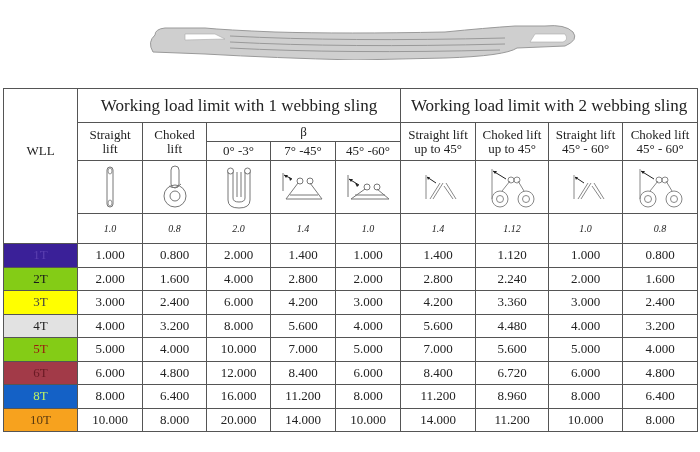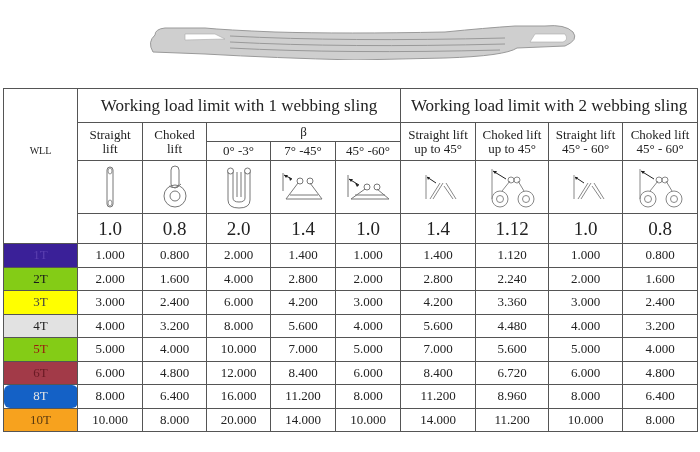--- a/index.html
+++ b/index.html
@@ -6,21 +6,21 @@
   body { width:700px; height:452px; position:relative; overflow:hidden;
          font-family:"Liberation Serif", "DejaVu Serif", serif; color:#222; }
   .sling { position:absolute; left:145px; top:20px; width:440px; height:40px; }
   table { position:absolute; left:3px; top:88px; border-collapse:collapse;
           table-layout:fixed; width:694px; }
   td, th { border:1.5px solid #555; text-align:center; vertical-align:middle;
            font-weight:normal; padding:0; font-size:13px; line-height:14px; }
   .h1 td { height:33px; font-size:17px; }
   .sub td { height:18px; }
   .icons td { height:52px; }
-  .factor td { height:29px; font-size:19px; }
+  .factor td { height:29px; font-size:10px;font-style:italic; }
   .data td { height:22.5px; font-size:13px; }
   td.wll { border-bottom:none; }
   td.swatch { font-size:13px; }
   svg.ic { display:block; margin:0 auto; }
 </style>
 </head>
 <body>
 
 <svg class="sling" viewBox="0 0 440 40">
   <path d="M10 15 Q2 22 8 32 L60 34 Q130 38 210 40 L300 38 Q360 36 372 28 L420 26 Q434 20 428 12 Q420 4 400 6 L370 6 Q340 8 300 12 Q200 14 130 12 Q80 10 60 8 L20 8 Q10 9 10 15 Z" fill="#cfcfcf" stroke="#9a9a9a" stroke-width="1"></path>
@@ -39,21 +39,21 @@
       <col style="width:64px">
     <col style="width:65px">
       <col style="width:65px">
       <col style="width:75px">
       <col style="width:73px">
     <col style="width:74px">
       <col style="width:75px">
   </colgroup>
   <tbody>
       <tr class="h1">
-    <td rowspan="4" class="wll" style="font-size:10px;margin-top:19px;">WLL</td>
+    <td rowspan="4" class="wll" style="font-size:13px;margin-top:19px;">WLL</td>
     <td colspan="5">Working load limit with 1 webbing sling</td>
     <td colspan="4">Working load limit with 2 webbing sling</td>
   </tr>
   <tr class="sub">
     <td rowspan="2"><span>Straight</span><br><span>lift</span></td>
     <td rowspan="2"><span>Choked</span><br><span>lift</span></td>
     <td colspan="3">β</td>
     <td rowspan="2"><span>Straight lift</span><br><span>up to 45°</span></td>
     <td rowspan="2"><span>Choked lift</span><br><span>up to 45°</span></td>
     <td rowspan="2"><span>Straight lift</span><br><span>45°  - 60°</span></td>
@@ -240,21 +240,21 @@
         <td>4.800</td>
         <td>12.000</td>
         <td>8.400</td>
         <td>6.000</td>
         <td>8.400</td>
         <td>6.720</td>
         <td>6.000</td>
         <td>4.800</td>
       </tr>
       <tr class="data">
-        <td class="swatch" style="background: rgb(20, 97, 198); color: #e5e5e5; border-radius: 6px;">8T</td>
+        <td class="swatch" style="background: rgb(20, 97, 198); color: #bef264;">8T</td>
         <td>8.000</td>
         <td>6.400</td>
         <td>16.000</td>
         <td>11.200</td>
         <td>8.000</td>
         <td>11.200</td>
         <td>8.960</td>
         <td>8.000</td>
         <td>6.400</td>
       </tr>

